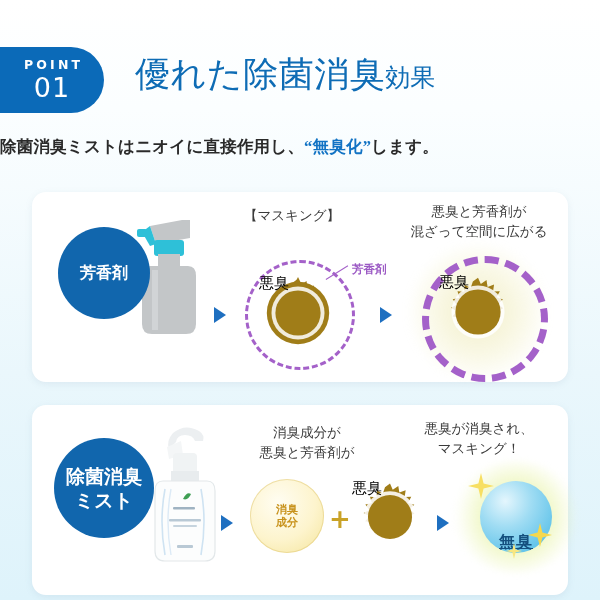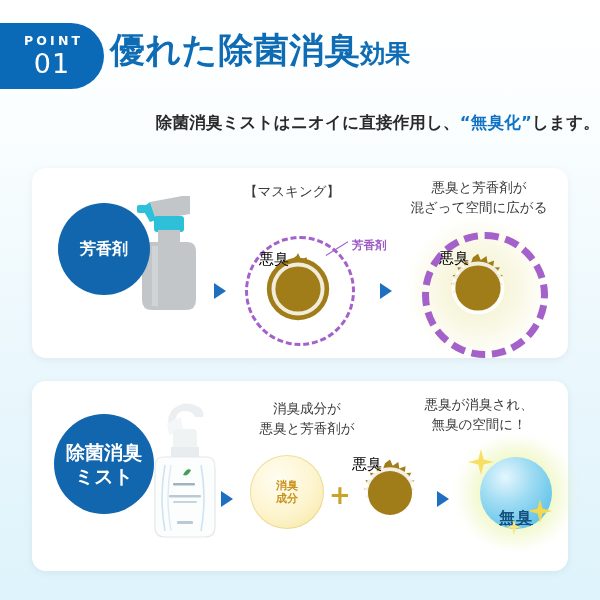--- a/index.html
+++ b/index.html
@@ -2,47 +2,48 @@
 <html><head>
 <meta charset="utf-8">
 <style>
   html,body{margin:0;padding:0;}
   body{
     width:600px;height:600px;overflow:hidden;
     font-family:"DejaVu Sans","Liberation Sans",sans-serif;
     background:linear-gradient(180deg,#ffffff 0%,#fbfeff 18%,#eaf7fc 62%,#def3fb 100%);
     position:relative;
   }
-  .stage{position:absolute;inset:0;}
+  .stage{position:absolute;inset:0;margin-top:24px;}
 
   
   .point-badge{
     position:absolute;left:0;top:23px;width:104px;height:66px;
     background:#0b6ab8;border-radius:0 34px 34px 0;
     display:flex;flex-direction:column;align-items:center;justify-content:center;
     color:#ffffff;
   }
   .point-badge .pt-word{
     font-size:12.5px;letter-spacing:3.2px;font-weight:600;
     text-indent:3.2px;line-height:1;margin-bottom:2px;
   }
   .point-badge .pt-num{
     font-size:27px;font-weight:400;line-height:1;letter-spacing:1px;
   }
   .page-title{
-    position:absolute;left:110px;top:29px;
-    color:#0e6cb5;font-weight:700;font-size:35px;line-height:1.25;
+    position:absolute;left:135px;top:29px;
+    color:#0e6cb5;font-weight:400;font-size:35px;line-height:1.25;
     letter-spacing:0.5px;white-space:nowrap;
   }
   .page-title .small{font-size:25px;letter-spacing:0;}
 
   .lead{
-    position:absolute;left:0;right:0;top:112px;text-align:right;
+    position:absolute;left:0;right:0;top:112px;text-align:left;
     font-size:16.5px;font-weight:700;color:#2a2a2a;letter-spacing:0.2px;
     white-space:nowrap;
+    font-family:Liberation Serif, serif;
   }
   .lead .hl{color:#1273c4;}
 
   
   .card{
     position:absolute;left:32px;width:536px;
     background:#ffffff;border-radius:14px;
     box-shadow:0 2px 7px rgba(120,150,170,.13);
   }
   #card-1{top:168px;height:190px;}
@@ -233,21 +234,21 @@
       <rect x="40" y="124" width="16" height="3" rx="1" fill="#b9c9d5"></rect>
     </svg>
 
     <div class="caption" id="cap-direct">
       <div>消臭成分が</div>
       <div>悪臭と芳香剤が</div>
     </div>
 
     <div class="caption" id="cap-odorless">
       <div>悪臭が消臭され、</div>
-      <div>無臭の空間に！</div>
+      <div>マスキング！</div>
     </div>
 
     <div class="arrow" style="left:189px;top:110px;"></div>
 
     <div class="yellow-circle" style="left:218px;top:74px;width:74px;height:74px;font-size:11px;">
       <div>
         <div>消臭</div>
         <div>成分</div>
       </div>
     </div>

